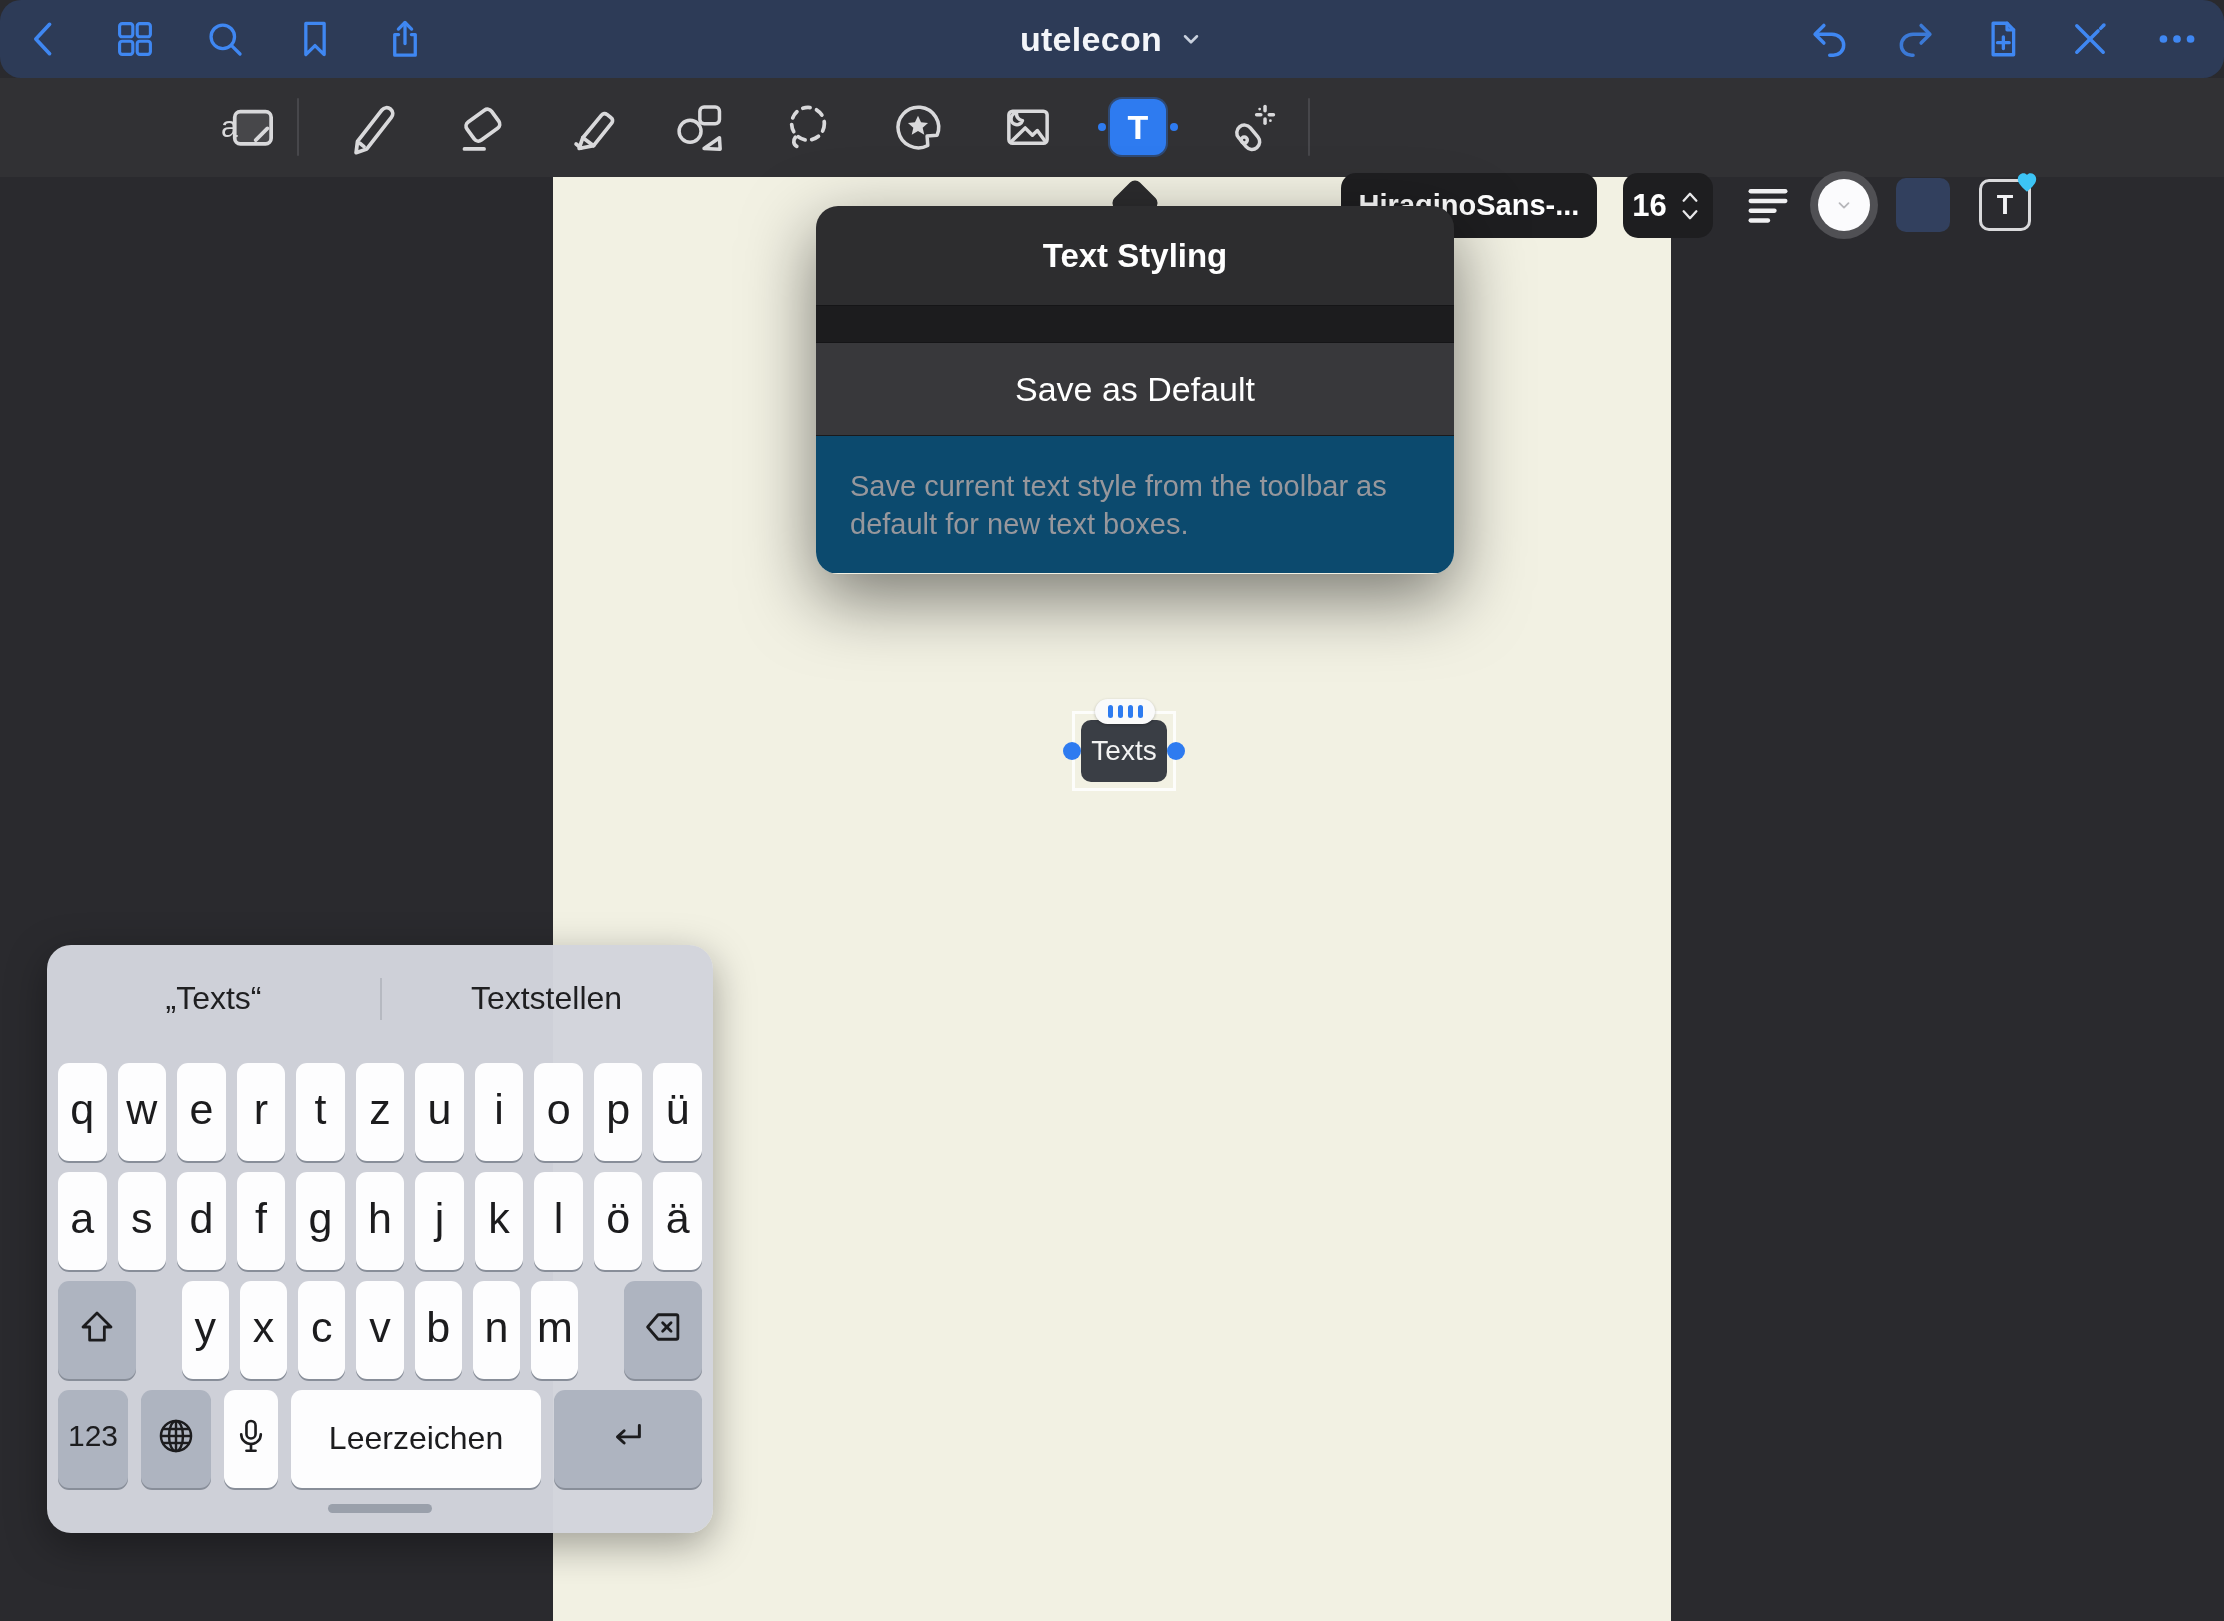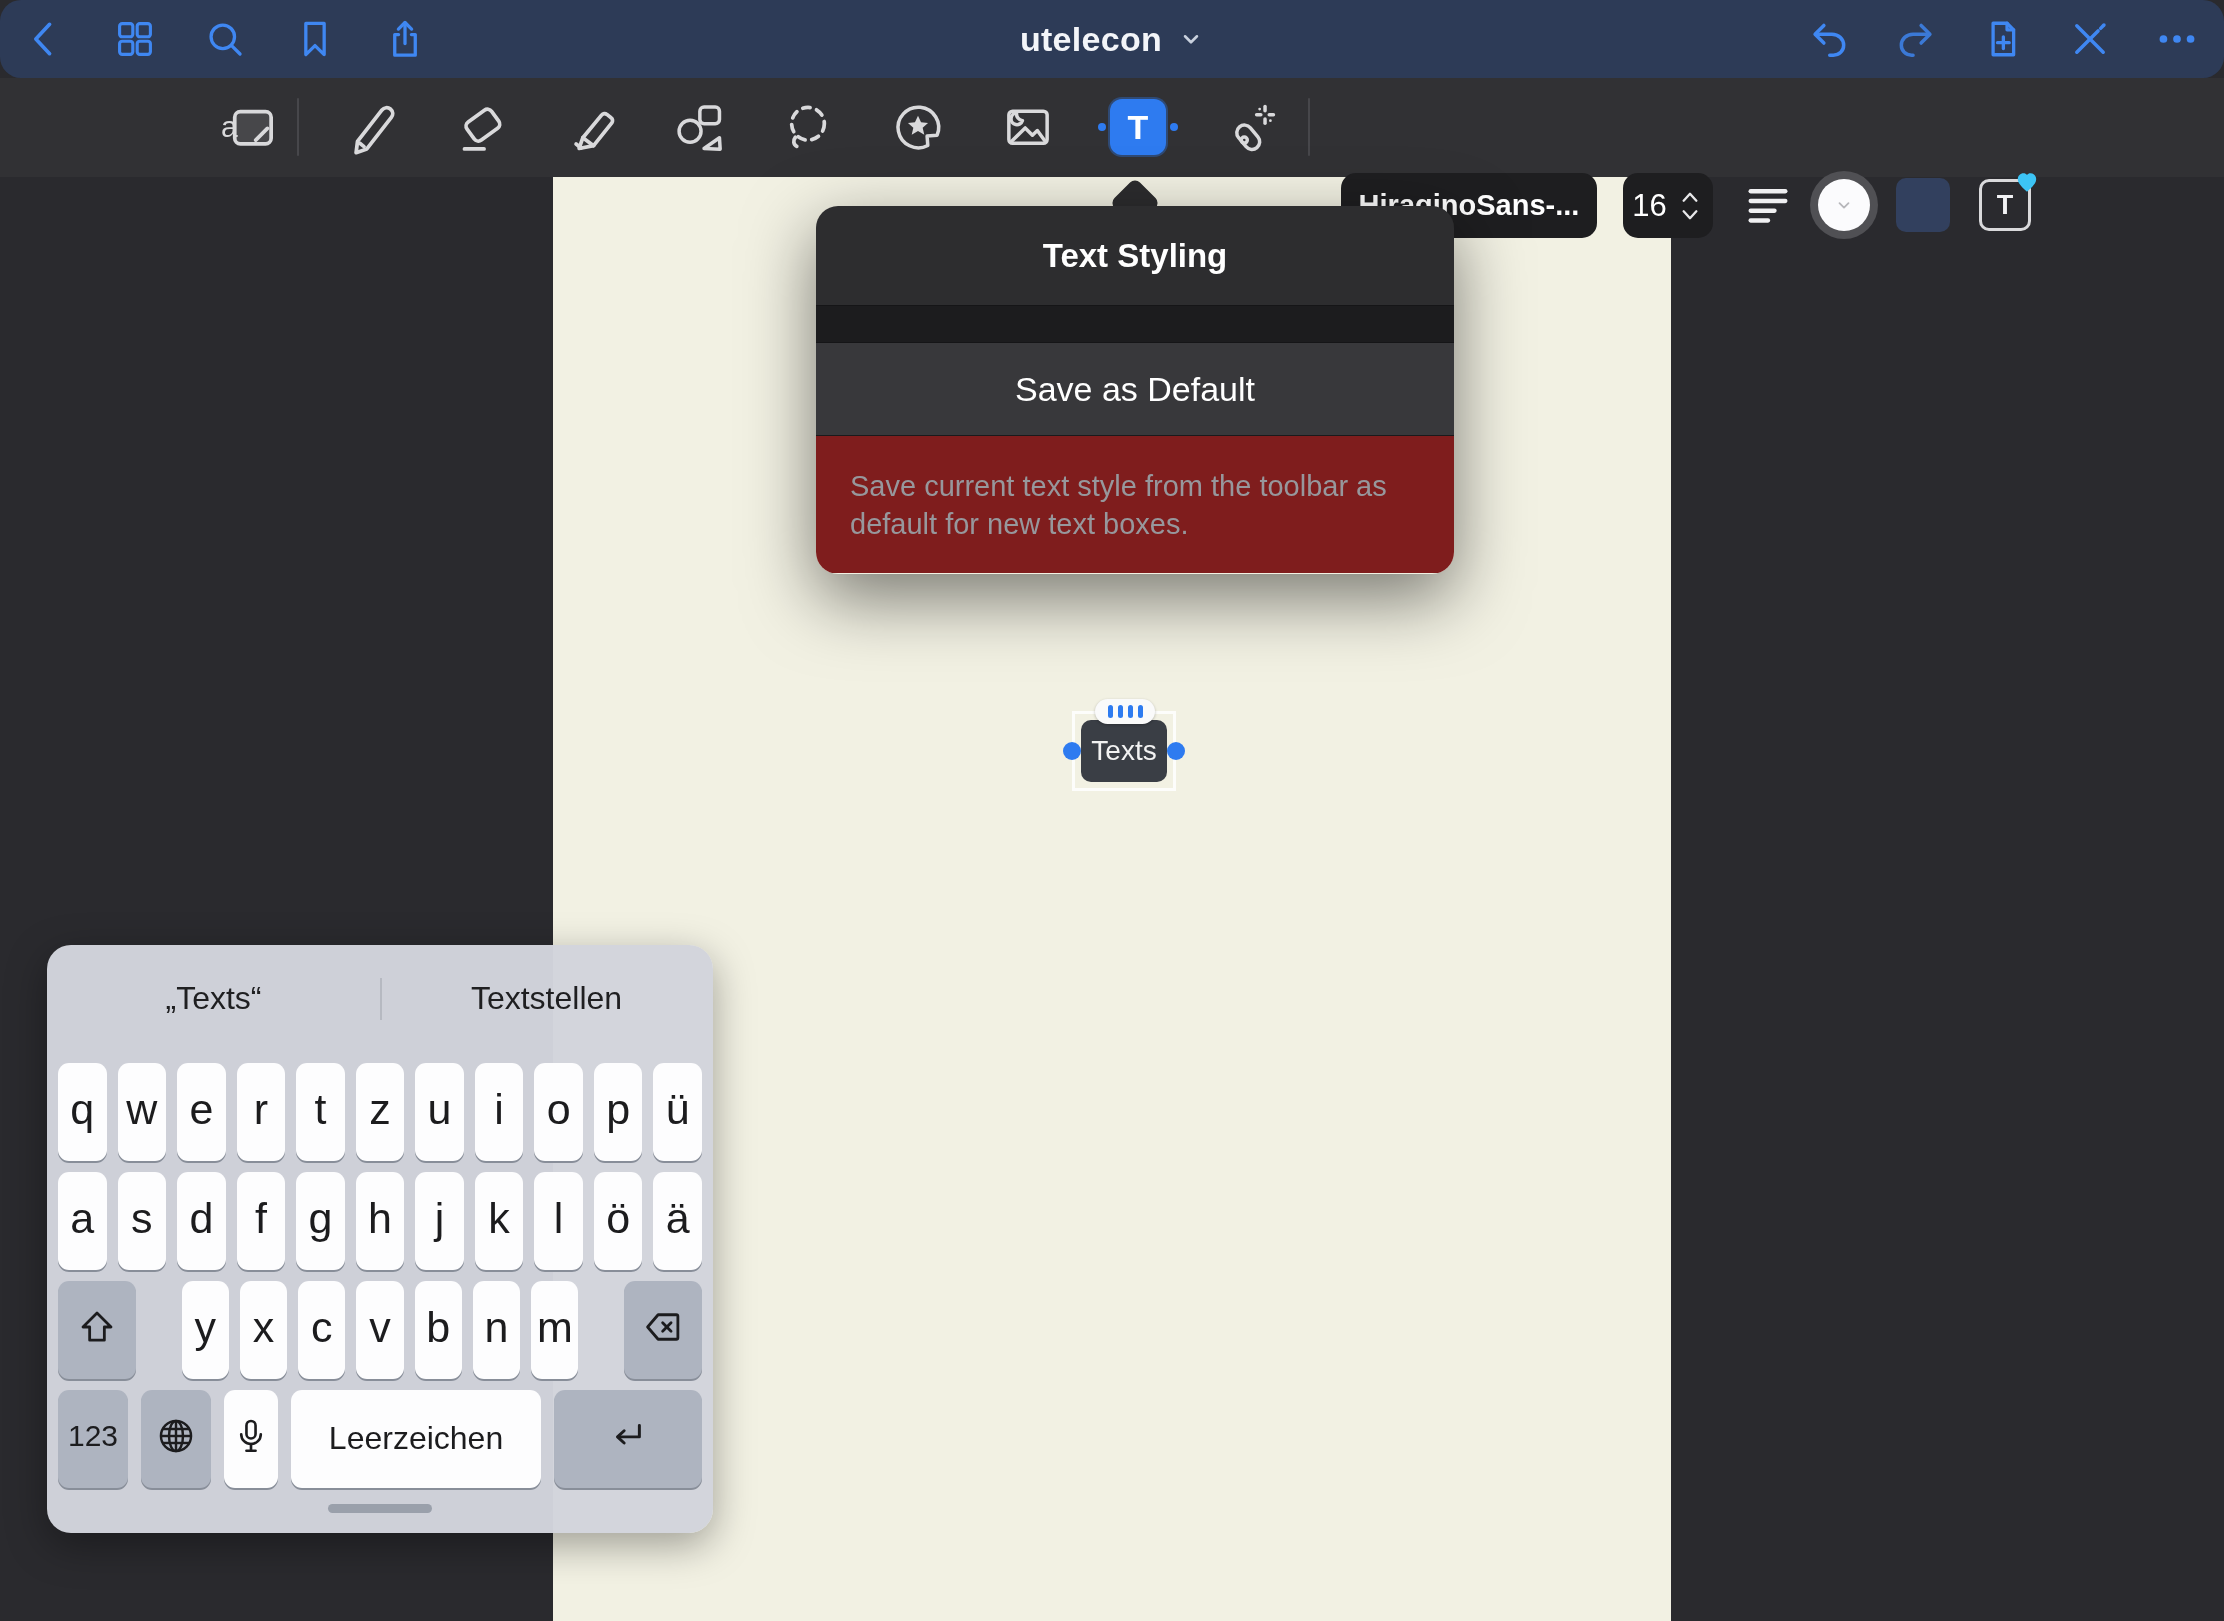--- a/index.html
+++ b/index.html
@@ -30,21 +30,21 @@
   .tools { position:absolute; left:340px; top:21px; display:flex; gap:54px; }
   .tool { width:56px; height:56px; position:relative; }
   .tool-text { background:#2e7bf0; border-radius:12px; color:#fff; font-size:34px; font-weight:700;
                display:flex; align-items:center; justify-content:center; box-shadow:0 0 0 2px rgba(46,123,240,.35); }
   .tool-text::before, .tool-text::after { content:""; position:absolute; top:50%; width:8px; height:8px; margin-top:-4px;
                border-radius:50%; background:#2e7bf0; }
   .tool-text::before { left:-12px; } .tool-text::after { right:-12px; }
   .ctrl-pill { position:absolute; top:95px; height:65px; background:#1e1e20; border-radius:15px;
                display:flex; align-items:center; justify-content:center; color:#fff; }
   .font-pill { left:1341px; width:256px; font-size:29px; font-weight:600; }
-  .size-pill { left:1623px; width:90px; gap:9px; font-size:31px; font-weight:400;text-align:center; }
+  .size-pill { left:1623px; width:90px; gap:9px; font-size:31px; font-weight:700;text-align:center; }
   .size-pill svg { width:28px; height:36px; color:#e8e8ea; }
   .align-btn { position:absolute; left:1742px; top:102px; width:52px; height:52px; color:#f0f0f2; }
   .swatch-ring { position:absolute; left:1810px; top:93px; width:68px; height:68px; border-radius:50%;
                  background:#505054; display:flex; align-items:center; justify-content:center; }
   .swatch-white { width:52px; height:52px; border-radius:50%; background:#fbfbfd; display:flex; align-items:center; justify-content:center; }
   .swatch-white svg { width:18px; height:18px; color:#b7b7bb; }
   .swatch-navy { position:absolute; left:1896px; top:100px; width:54px; height:54px; border-radius:10px; background:#32405e; }
   .fav-style { position:absolute; left:1979px; top:101px; width:52px; height:52px; border:3px solid #d9d9db;
                border-radius:10px; color:#f2f2f4; font-size:27px; font-weight:700;
                display:flex; align-items:center; justify-content:center; }
@@ -55,21 +55,21 @@
   
   .pop-arrow { position:absolute; left:1117px; top:8px; width:36px; height:36px; background:#2c2c2e;
                transform:rotate(45deg); border-radius:7px; z-index:20; }
   .popover { position:absolute; left:263px; top:29px; width:638px; height:368px; border-radius:22px;
              overflow:hidden; z-index:21; box-shadow:0 24px 70px rgba(0,0,0,.5); }
   .pop-header { height:99px; background:#2d2d2f; display:flex; align-items:center; justify-content:center; }
   .pop-title { color:#fff; font-size:33px; font-weight:700; }
   .pop-strip { height:38px; background:#1c1c1e; border-top:1px solid #151517; border-bottom:1px solid #151517; }
   .pop-save { height:92px; background:#38383b; display:flex; align-items:center; justify-content:center; }
   .pop-save-label { color:#ffffff; font-size:34px; }
-  .pop-desc { height:138px; background:#7f1d1d; border-top:1px solid #1a1a1c; display:flex; align-items:center; padding:0 34px; }
+  .pop-desc { height:138px; background:#0c4a6e; border-top:1px solid #1a1a1c; display:flex; align-items:center; padding:0 34px; }
   .pop-desc-text { color:#97979c; font-size:29px; line-height:38px; }
   
   .sel-outline { position:absolute; left:519px; top:534px; width:104px; height:80px;
                  border:3px solid rgba(255,255,255,.85); z-index:5; }
   .drag-pill { position:absolute; left:542px; top:522px; width:60px; height:25px; border-radius:13px;
                background:#fafafa; box-shadow:0 1px 3px rgba(0,0,0,.25); display:flex; align-items:center;
                justify-content:center; gap:5px; z-index:7; }
   .drag-pill i { width:5px; height:13px; border-radius:2.5px; background:#2e7bf0; }
   .textbox { position:absolute; left:528px; top:543px; width:86px; height:62px; border-radius:10px;
              background:#3a3e45; color:#f2f2f2; font-size:28px; display:flex; align-items:center;

